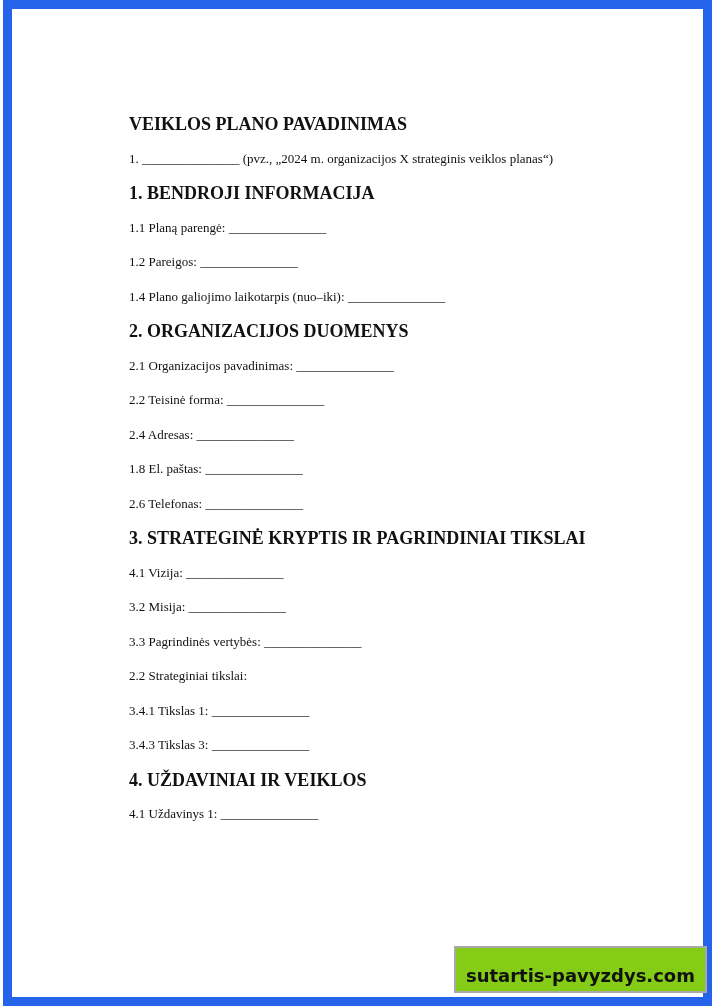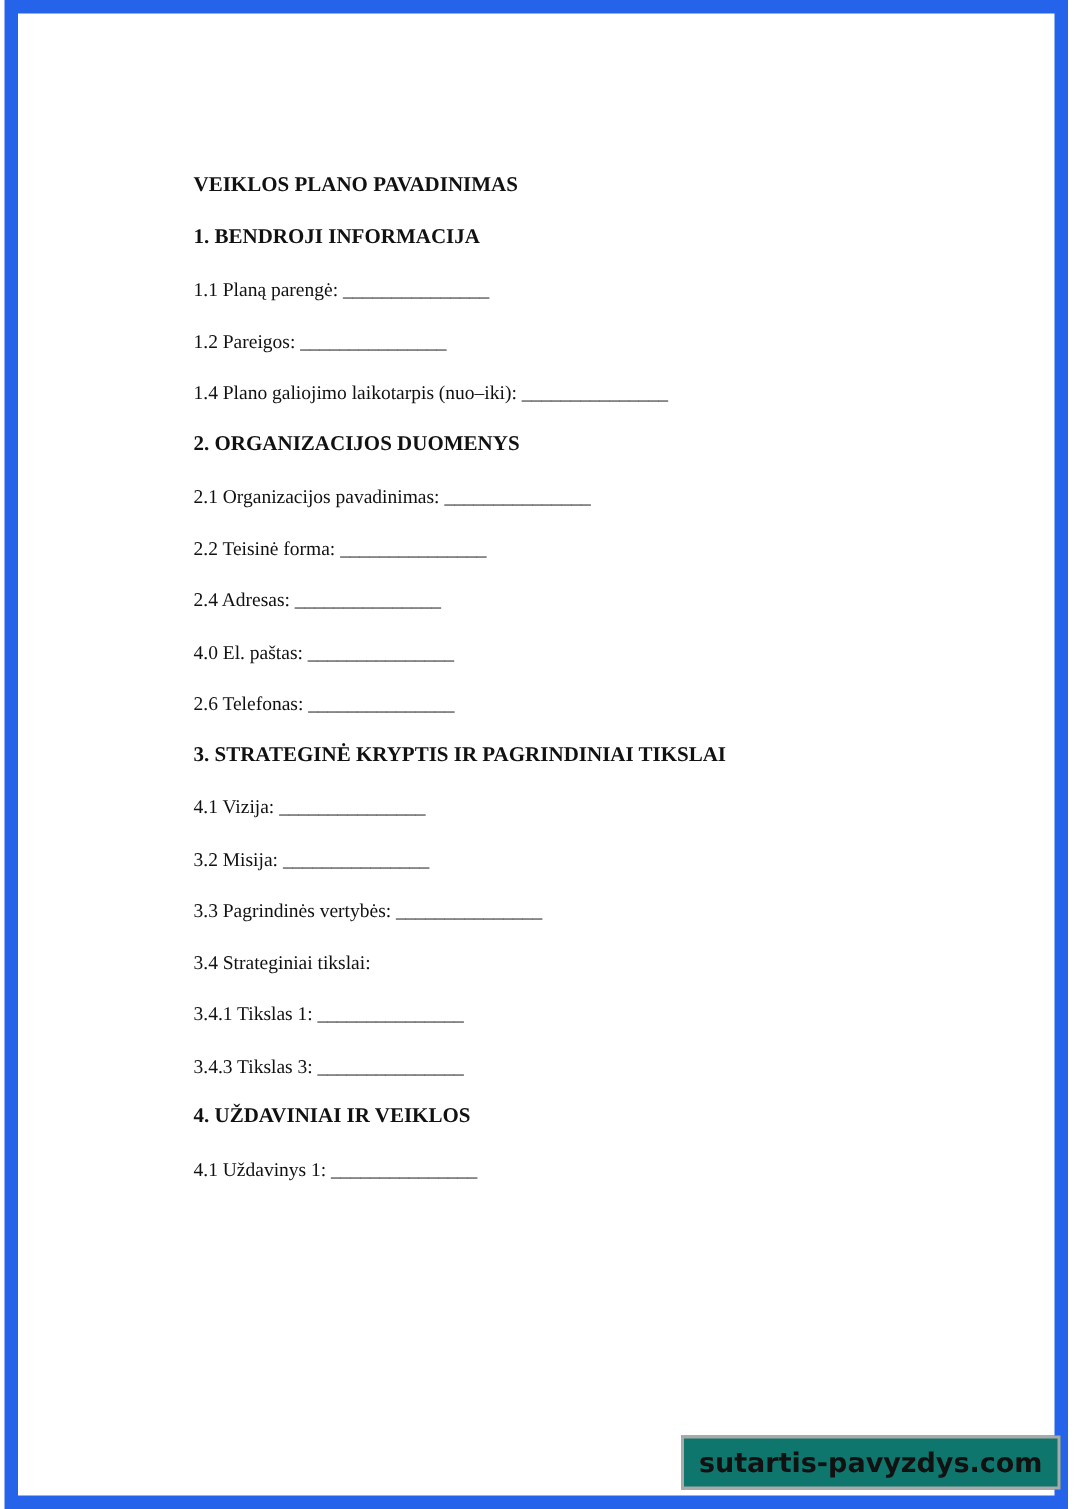--- a/index.html
+++ b/index.html
@@ -29,59 +29,60 @@
   }
   .doc p {
     margin: 0 0 20.5px 0;
     font-size: 13px;
     line-height: 14px;
     color: #111111;
     white-space: nowrap;
   }
   .doc p.hd {
     font-weight: bold;
-    font-size: 14px;
+    font-size: 18px;
   }
   .badge {
     position: absolute;
     right: 9px;
     bottom: 13px;
-    background: #0f766e;
+    background: #84cc16;
     border: 2px solid #a9a9a9;
-    padding: 6px 10px 4px 10px;
+    padding: 17px 10px 4px 10px;
     font-family: "DejaVu Sans", "Liberation Sans", sans-serif;
     font-weight: bold;
     font-size: 18px;
     line-height: 22px;
     color: #111111;
     cursor: pointer;
   }
 </style>
 </head>
 <body>
 
 <div class="frame"></div>
 
 <div class="doc">
   <p class="hd">VEIKLOS PLANO PAVADINIMAS</p>
+  <p>1. _______________ (pvz., „2024 m. organizacijos X strateginis veiklos planas“)</p>
   <p class="hd">1. BENDROJI INFORMACIJA</p>
   <p>1.1 Planą parengė: _______________</p>
   <p>1.2 Pareigos: _______________</p>
   <p>1.4 Plano galiojimo laikotarpis (nuo–iki): _______________</p>
   <p class="hd">2. ORGANIZACIJOS DUOMENYS</p>
   <p>2.1 Organizacijos pavadinimas: _______________</p>
   <p>2.2 Teisinė forma: _______________</p>
   <p>2.4 Adresas: _______________</p>
-  <p>4.0 El. paštas: _______________</p>
+  <p>1.8 El. paštas: _______________</p>
   <p>2.6 Telefonas: _______________</p>
   <p class="hd">3. STRATEGINĖ KRYPTIS IR PAGRINDINIAI TIKSLAI</p>
   <p>4.1 Vizija: _______________</p>
   <p>3.2 Misija: _______________</p>
   <p>3.3 Pagrindinės vertybės: _______________</p>
-  <p>3.4 Strateginiai tikslai:</p>
+  <p>2.2 Strateginiai tikslai:</p>
   <p>3.4.1 Tikslas 1: _______________</p>
   <p>3.4.3 Tikslas 3: _______________</p>
   <p class="hd">4. UŽDAVINIAI IR VEIKLOS</p>
   <p>4.1 Uždavinys 1: _______________</p>
 </div>
 
 <div class="badge">
   <span>sutartis-pavyzdys.com</span>
 </div>
 

